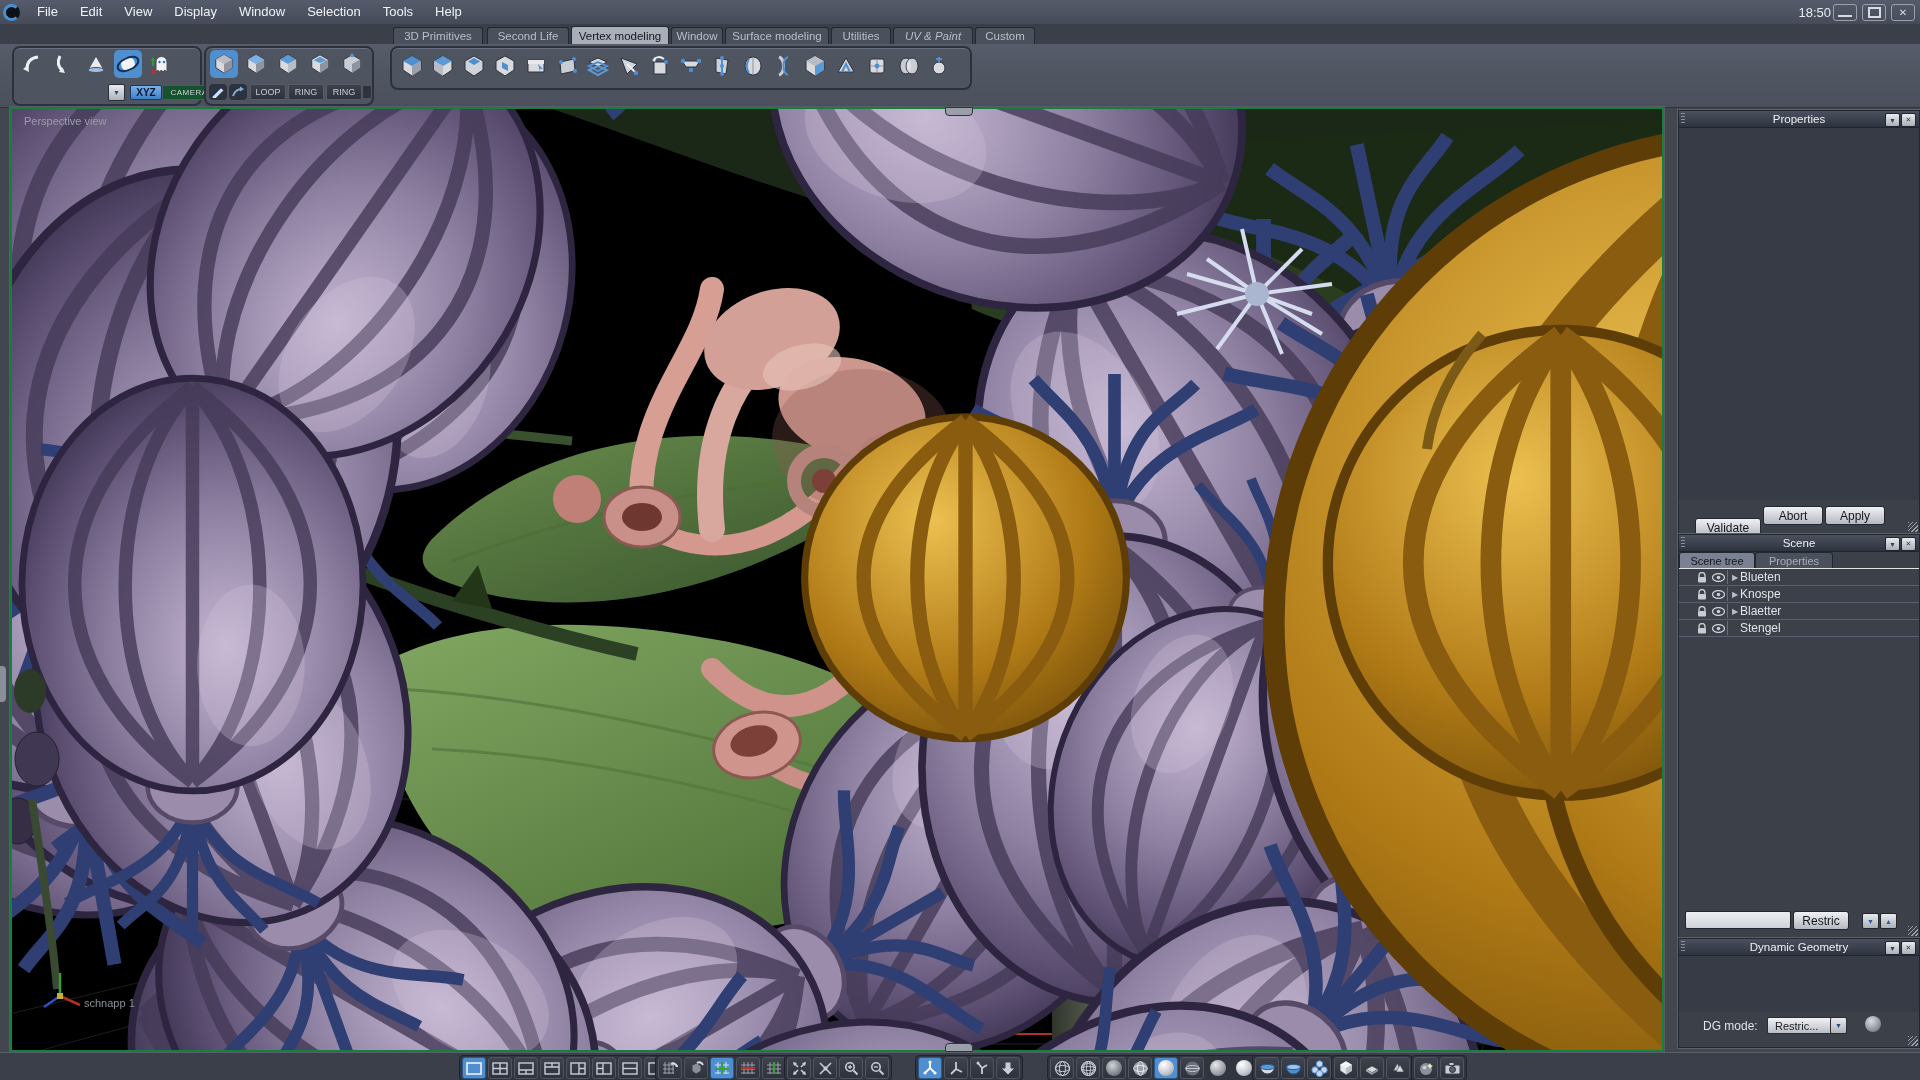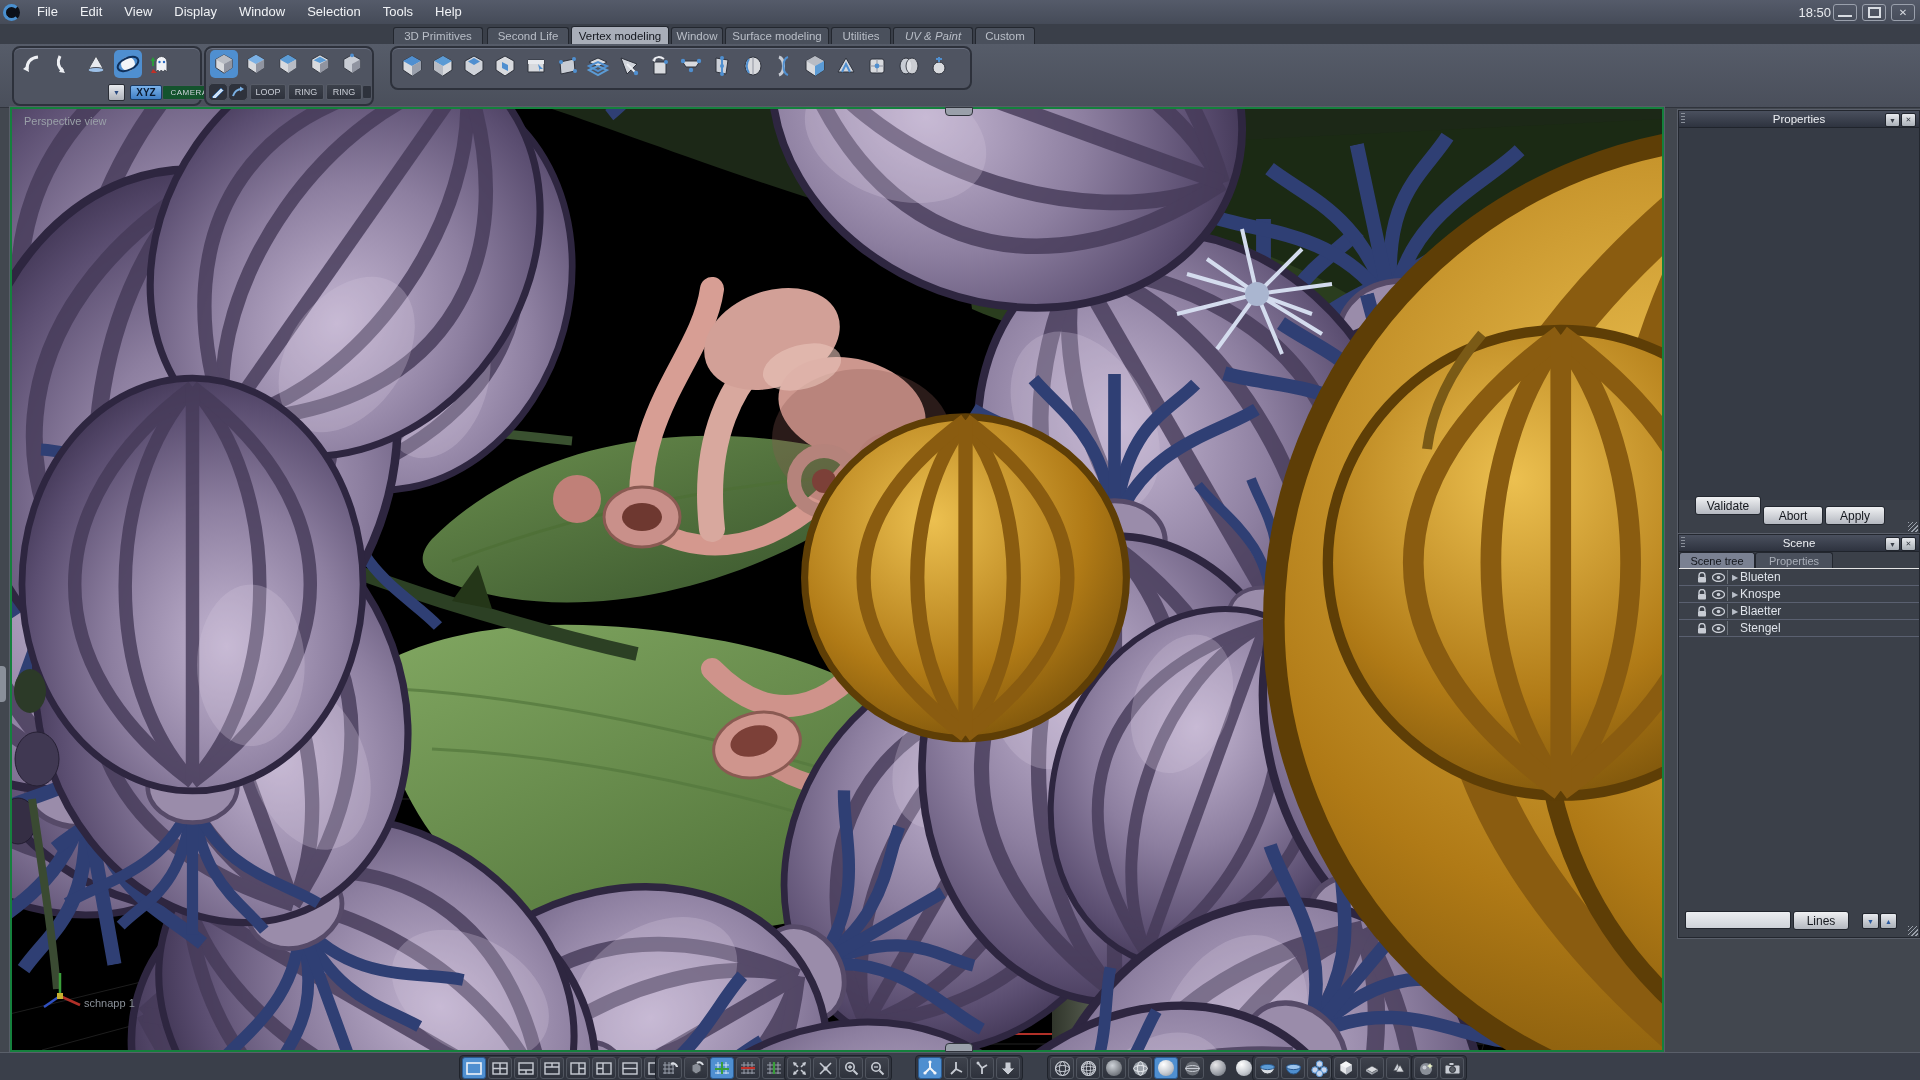--- a/index.html
+++ b/index.html
@@ -580,21 +580,21 @@
   <div class="edge-handle"></div>
 
   <div class="panel" style="top:110px;height:422px;">
     <div class="phead">
       <span class="dots"></span>
       <span>Properties</span>
       <span class="phbtn" style="right:19px;">▼</span>
       <span class="phbtn" style="right:3px;">✕</span>
     </div>
     <div class="abs" style="left:0;top:17px;width:240px;height:372px;background:#363b45;"></div>
-    <div class="silverbtn" style="left:16px;top:385px;width:64px;height:17px;">Validate</div>
+    <div class="silverbtn" style="left:16px;top:407px;width:64px;height:17px;">Validate</div>
     <div class="silverbtn" style="left:84px;top:395px;width:58px;height:17px;">Abort</div>
     <div class="silverbtn" style="left:146px;top:395px;width:58px;height:17px;">Apply</div>
     <div class="grip" style="bottom:1px;"></div>
   </div>
 
   <div class="panel" style="top:534px;height:402px;">
     <div class="phead">
       <span class="dots"></span>
       <span>Scene</span>
       <span class="phbtn" style="right:19px;">▼</span>
@@ -668,26 +668,40 @@
               <ellipse cx="6.5" cy="4.5" rx="6" ry="4" fill="none" stroke="#c8ccd4" stroke-width="1.3"></ellipse>
               <circle cx="6.5" cy="4.5" r="1.8" fill="#c8ccd4"></circle>
             </svg>
           </span>
         <span class="tdiv"></span>
           <span class="texp"></span>
         <span>Stengel</span>
       </div>
     </div>
     <input class="tinput" style="left: 6px; top: 376px; width: 100px; height: 14px;" value="">
-    <div class="silverbtn" style="left:114px;top:376px;width:54px;height:17px;">Lines</div>
+    <div class="silverbtn" style="left:114px;top:376px;width:54px;height:17px;">Restric</div>
     <div class="phbtn" style="top:378px;right:40px;width:15px;height:14px;color:#2a5aa0;">▼</div>
     <div class="phbtn" style="top:378px;right:22px;width:15px;height:14px;color:#2a5aa0;">▲</div>
     <div class="grip" style="bottom:1px;"></div>
   </div>
 
+  <div class="panel" style="top:938px;height:108px;">
+    <div class="phead">
+      <span class="dots"></span>
+      <span>Dynamic Geometry</span>
+      <span class="phbtn" style="right:19px;">▼</span>
+      <span class="phbtn" style="right:3px;">✕</span>
+    </div>
+    <div class="abs" style="left:0;top:17px;width:240px;height:56px;background:#363b45;"></div>
+    <div class="dg-label" style="left:24px;top:80px;">DG mode:</div>
+    <div class="worldbox" style="left:88px;top:78px;width:62px;height:15px;">Restric...</div>
+    <div class="dropbtn" style="left:151px;top:78px;width:15px;height:15px;">▼</div>
+    <div class="dg-sphere" style="left:186px;top:77px;"></div>
+    <div class="grip" style="bottom:1px;"></div>
+  </div>
 
   <div class="btoolbar">
 
     <div class="bgroup" style="left:459px;">
       <span class="bbtn active">
           <svg width="16" height="13" viewBox="0 0 16 13">
             <rect x="1" y="1" width="14" height="11" fill="none" stroke="#eef2f8" stroke-width="1.6"></rect>
           </svg>
         </span>
       <span class="bbtn">

